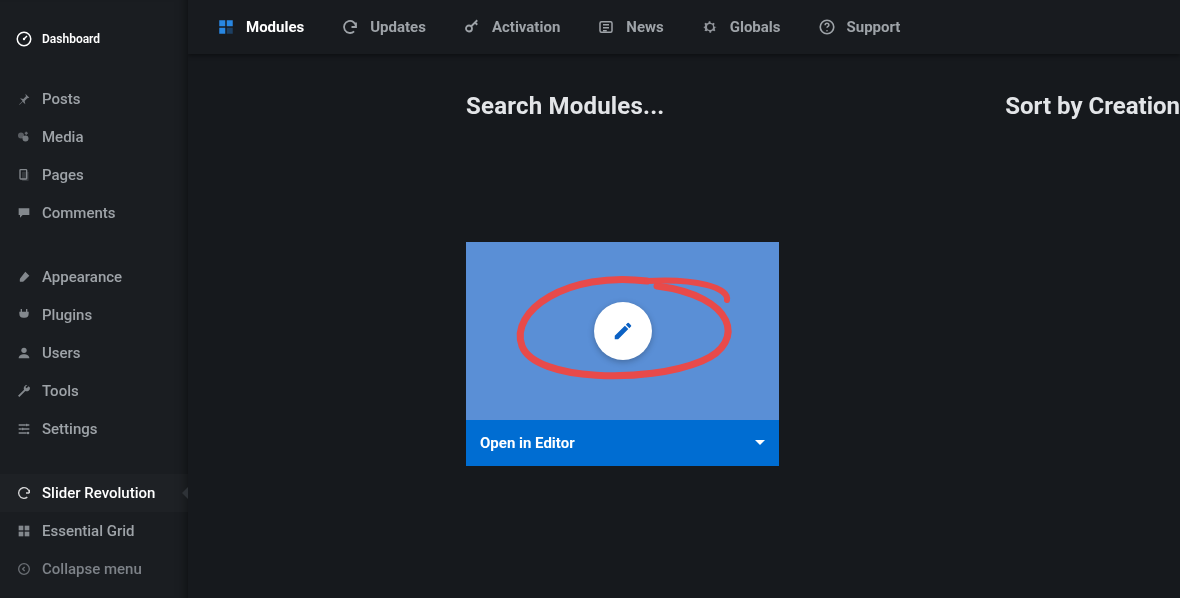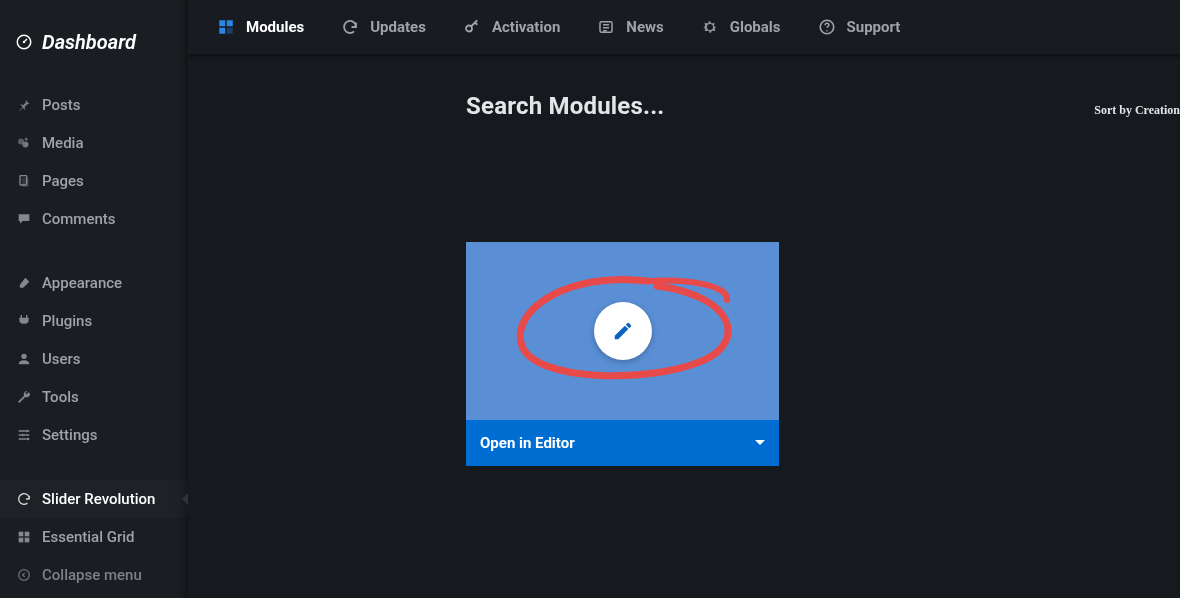--- a/index.html
+++ b/index.html
@@ -48,23 +48,22 @@
     font-weight: 500;
   }
   .sb-item .ic {
     width: 24px; flex: 0 0 24px;
     display: flex; align-items: center; justify-content: center;
     margin-right: 6px;
     opacity: 0.8;
   }
   .sb-item.current {
     color: var(--text-white);
-    font-size: 20px;
+    font-size: 12px;
     font-weight: 600;
-    font-style: italic;
   }
   .sb-item.current .ic { opacity: 1; }
   .sb-item.selected {
     background: rgba(255,255,255,0.02);
     color: var(--text-white);
     position: relative;
   }
   .sb-item.selected::after {
     content: '';
     position: absolute;
@@ -116,25 +115,24 @@
     padding-right: 0;
     margin-left: 278px;
   }
   .searchtxt {
     font-size: 24px;
     font-weight: 700;
     color: var(--text-bright);
     letter-spacing: 0.2px;
   }
   .sorttxt {
-    font-size: 12px;
+    font-size: 24px;
     font-weight: 700;
     color: var(--text-bright);
     white-space: nowrap;
-    font-family: Liberation Serif, serif;
   }
   
   .card {
     position: absolute;
     left: 278px; top: 188px;
     width: 313px;
   }
   .card-thumb {
     height: 178px;
     background: var(--blue-mid);

